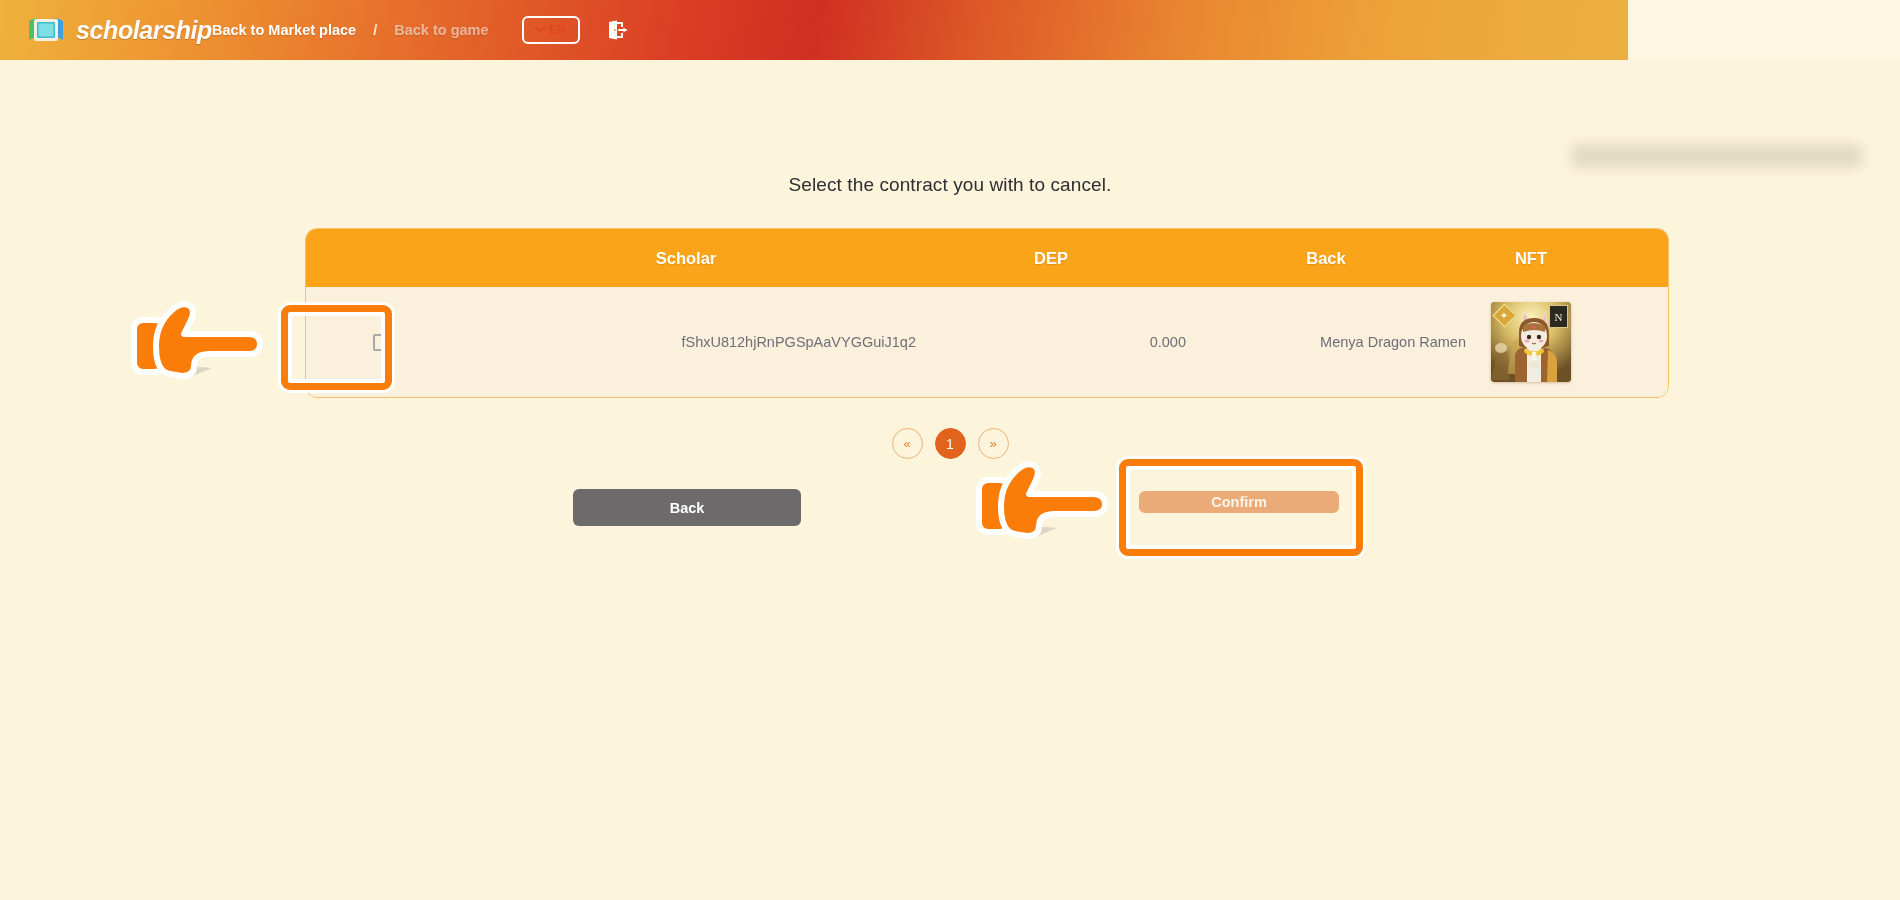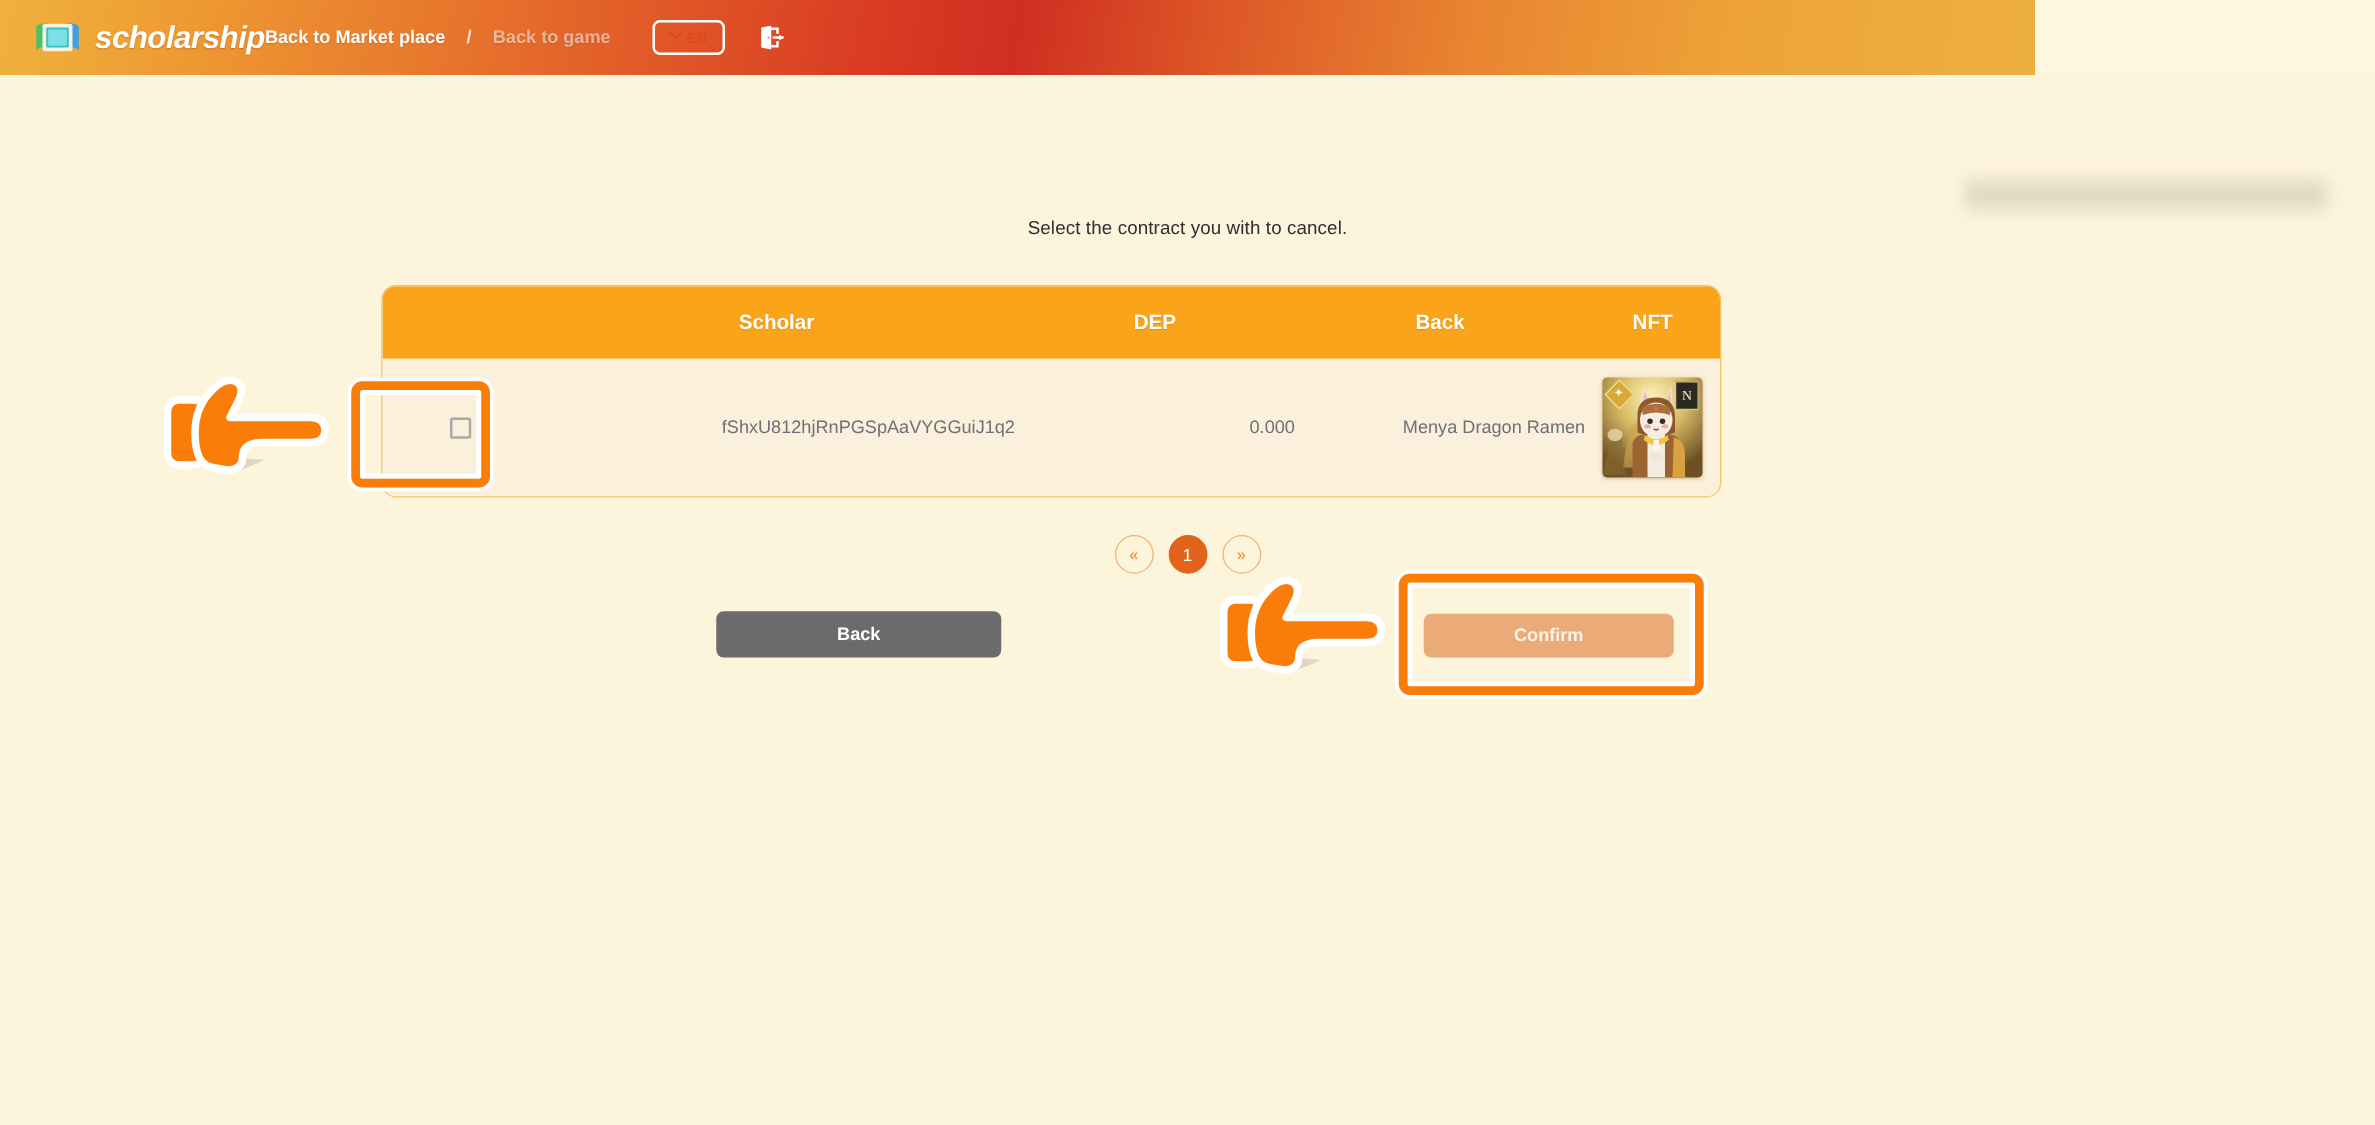--- a/index.html
+++ b/index.html
@@ -129,31 +129,31 @@
     border-radius: 3px;
     background: rgba(170, 160, 135, 0.30);
     filter: blur(6px);
   }
   .page-title {
     position: absolute;
     top: 114px;
     left: 0;
     width: 1900px;
     text-align: center;
-    font-size: 15px;
+    font-size: 19px;
     color: #2e2e33;
     letter-spacing: 0.1px;
   }
 
   
   .table-wrap {
     position: absolute;
     left: 305px;
     top: 168px;
-    width: 1072px;
+    width: 1364px;
     border: 1px solid #f5c06a;
     border-radius: 12px;
     background: #fbf0dc;
     box-sizing: border-box;
     overflow: hidden;
   }
   .t-head {
     display: flex;
     align-items: center;
     height: 58px;
@@ -284,21 +284,21 @@
     font-weight: bold;
     font-family: "Liberation Sans", sans-serif;
     cursor: pointer;
     margin-left: 10px;
   }
   .btn-confirm {
     position: absolute;
     left: 1139px;
     top: 431px;
     width: 200px;
-    height: 35px;
+    height: 22px;
     border-radius: 6px;
     background: #eaab79;
     color: #fdf3e8;
     border: none;
     font-size: 14.5px;
     font-weight: bold;
     font-family: "Liberation Sans", sans-serif;
     cursor: pointer;
   }
 

